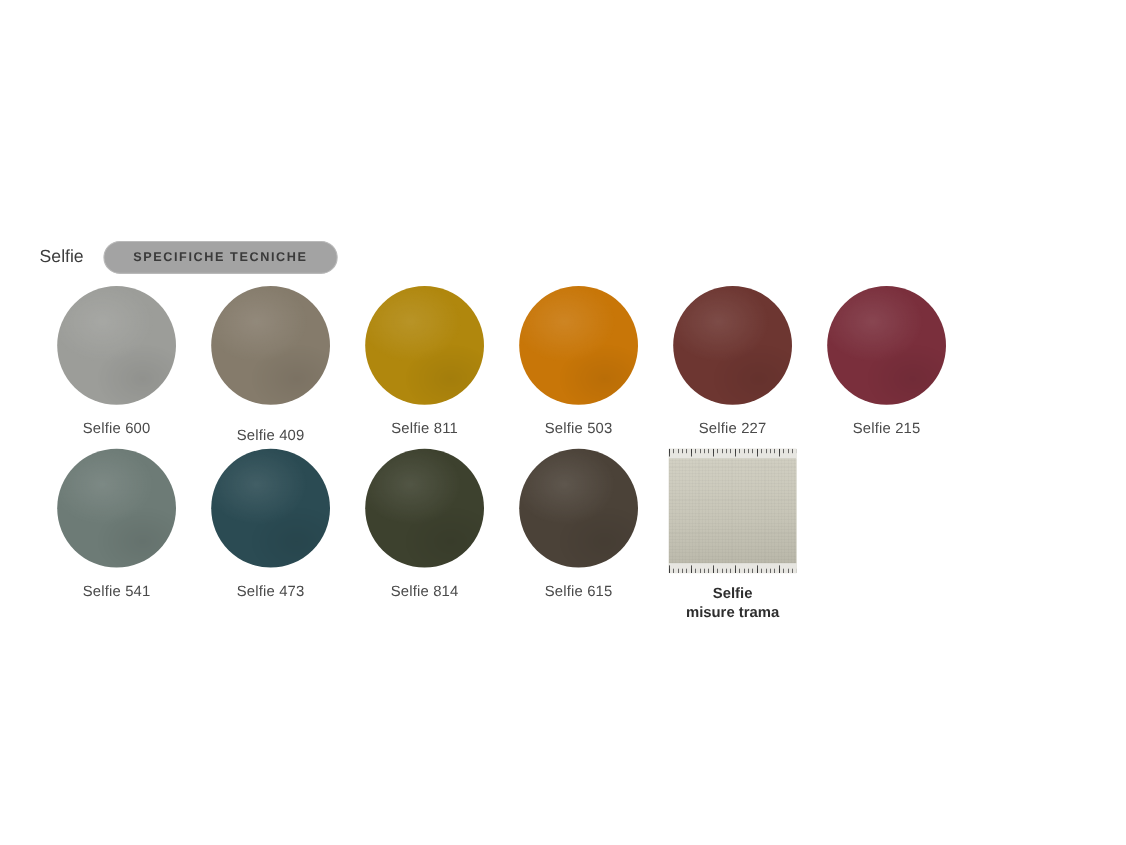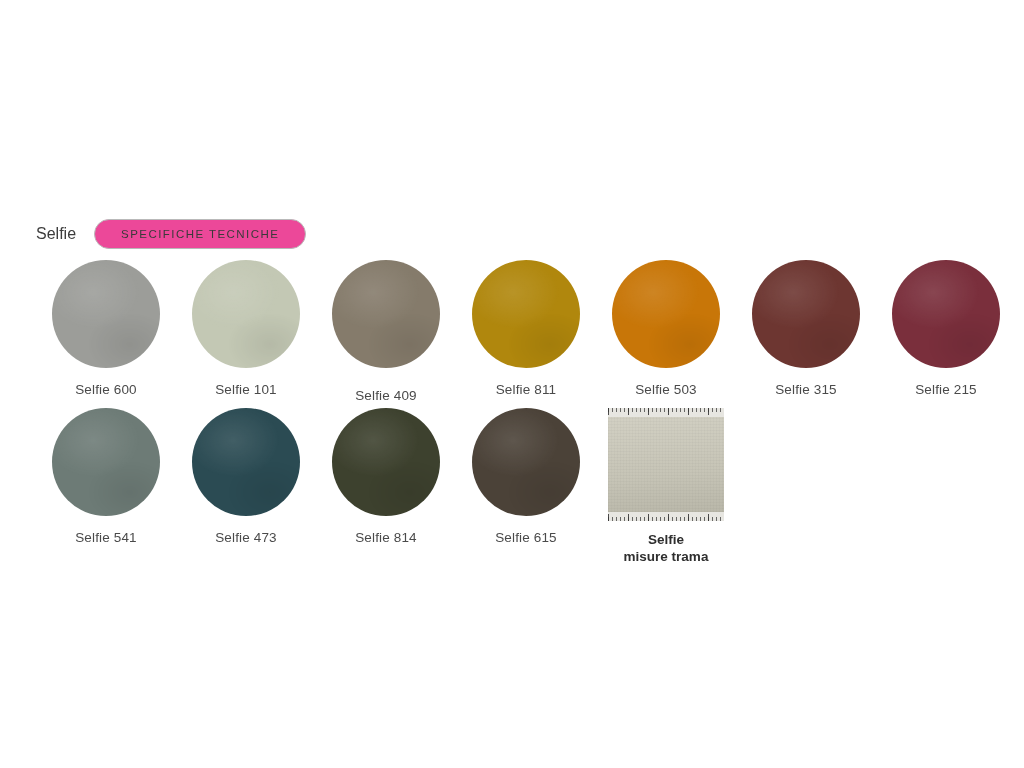--- a/index.html
+++ b/index.html
@@ -28,24 +28,24 @@
   }
   #tech-button {
     border: 1px solid #b9b9b9;
     border-radius: 999px;
     height: 30px;
     padding: 0 26px;
     display: flex;
     align-items: center;
     justify-content: center;
     font-size: 11.5px;
-    font-weight: normal;
+    font-weight: bold;
     letter-spacing: 1.45px;
     color: #3a3a3a;
-    background: #ec4899;
+    background: #a3a3a3;
     cursor: pointer;
     white-space: nowrap;
     box-sizing: border-box;
   }
 
   
   .swatch-row {
     position: absolute;
     left: 36px;
     display: flex;
@@ -162,43 +162,39 @@
   <div id="tech-button">SPECIFICHE TECNICHE</div>
 </div>
 
 <div class="swatch-row" id="row-1">
 
   <div class="swatch-cell">
     <div class="swatch-circle" style="background-color: rgb(156, 157, 153);"></div>
     <div class="swatch-label">Selfie 600</div>
   </div>
 
-  <div class="swatch-cell">
-    <div class="swatch-circle" style="background-color: rgb(195, 200, 180);"></div>
-    <div class="swatch-label">Selfie 101</div>
-  </div>
 
   <div class="swatch-cell label-low">
     <div class="swatch-circle" style="background-color: rgb(133, 123, 107);"></div>
     <div class="swatch-label">Selfie 409</div>
   </div>
 
   <div class="swatch-cell">
     <div class="swatch-circle" style="background-color: rgb(176, 135, 13);"></div>
     <div class="swatch-label">Selfie 811</div>
   </div>
 
   <div class="swatch-cell">
     <div class="swatch-circle" style="background-color: rgb(200, 118, 8);"></div>
     <div class="swatch-label">Selfie 503</div>
   </div>
 
   <div class="swatch-cell">
     <div class="swatch-circle" style="background-color: rgb(109, 54, 49);"></div>
-    <div class="swatch-label">Selfie 315</div>
+    <div class="swatch-label">Selfie 227</div>
   </div>
 
   <div class="swatch-cell">
     <div class="swatch-circle" style="background-color: rgb(122, 47, 60);"></div>
     <div class="swatch-label">Selfie 215</div>
   </div>
 
 </div>
 
 <div class="swatch-row" id="row-2">

